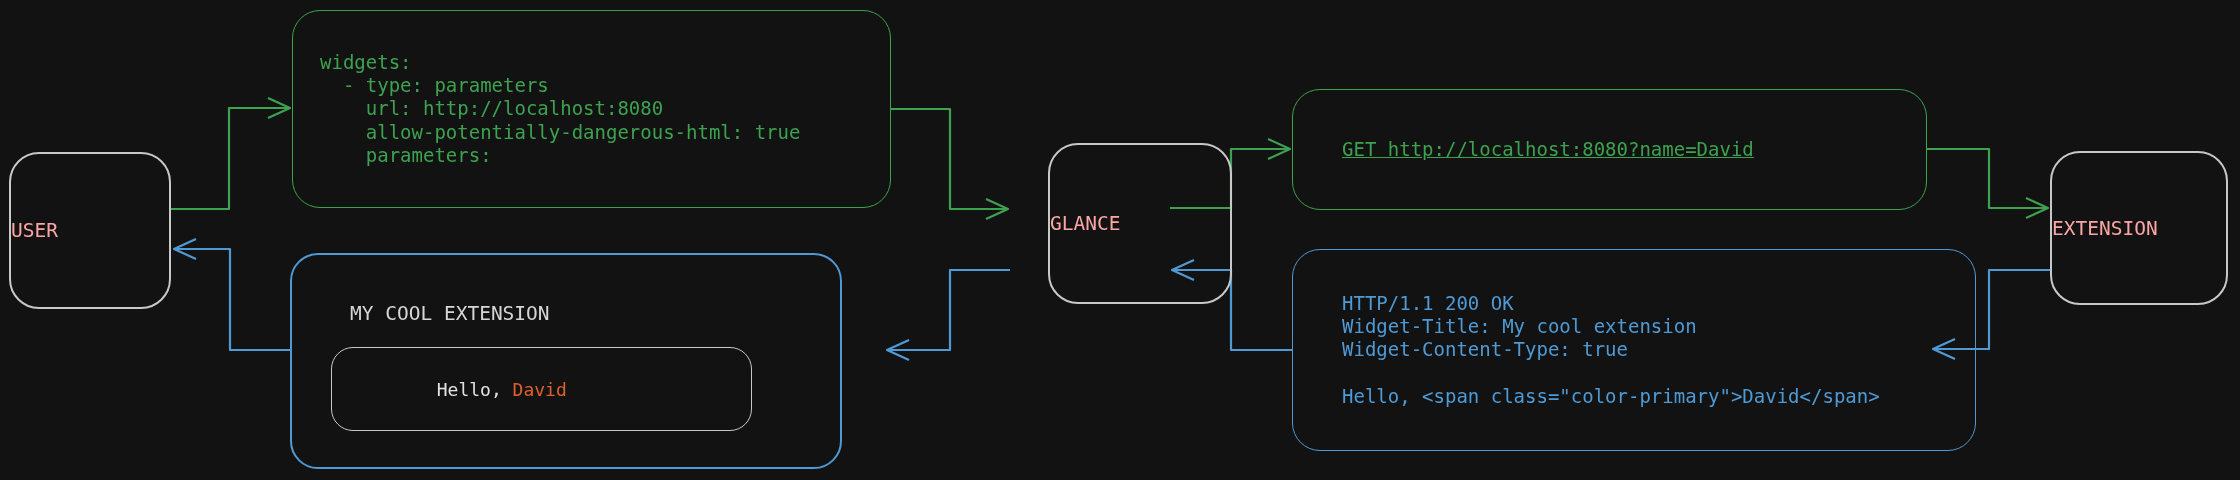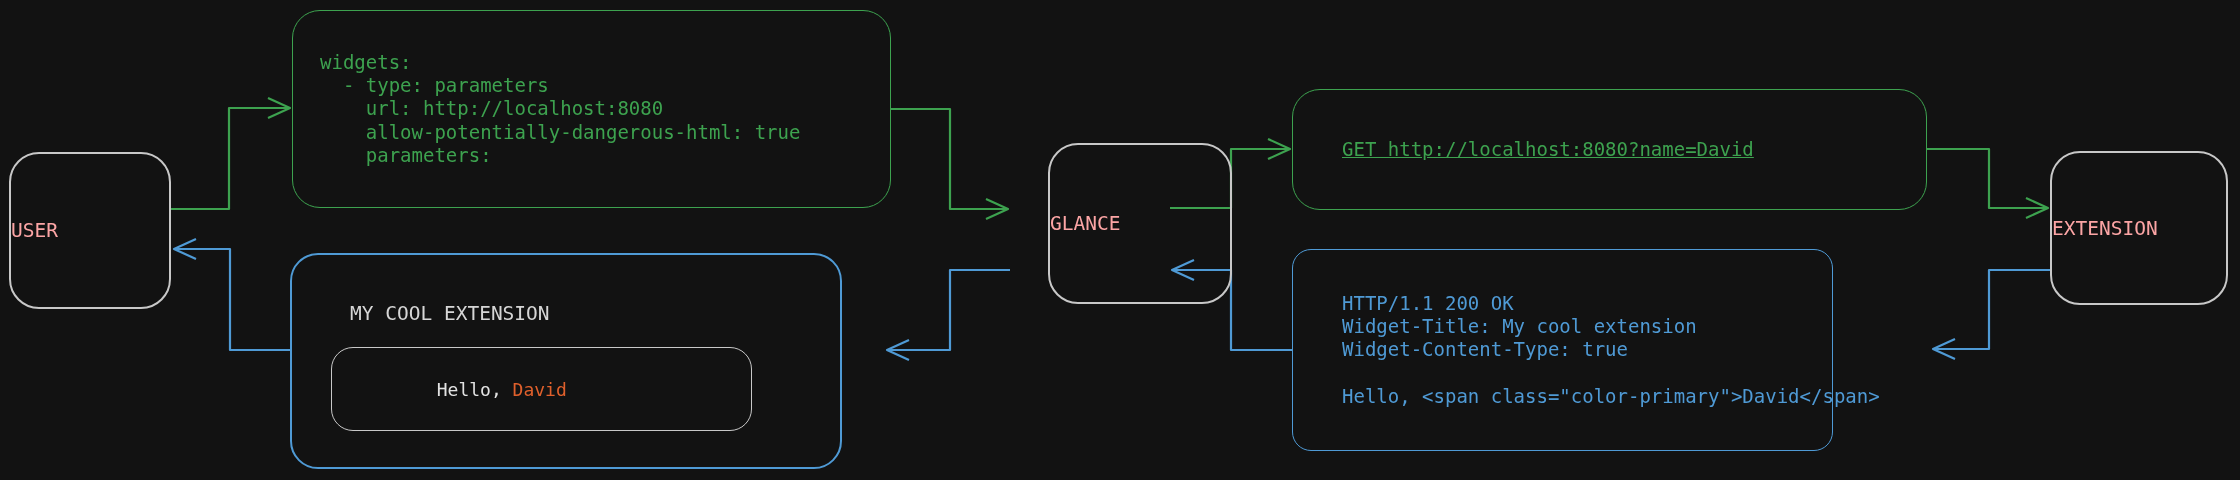--- a/index.html
+++ b/index.html
@@ -37,21 +37,21 @@
     border-radius: 28px;
     display: flex;
     flex-direction: column;
     justify-content: center;
   }
   .codebox.green { border: 1.6px solid #3da24f; color: #3da24f; }
   .codebox.blue  { border: 1.6px solid #4f9ad5; color: #4f9ad5; }
 
   .box-config { left: 292px;  top: 10px;  width: 599px; height: 198px; padding-left: 27px; }
   .box-get    { left: 1292px; top: 89px;  width: 635px; height: 121px; padding-left: 49px; text-decoration: underline; }
-  .box-resp   { left: 1292px; top: 249px; width: 541px; height: 202px; padding-left: 49px; border-radius: 19px; }
+  .box-resp   { left: 1292px; top: 249px; width: 684px; height: 202px; padding-left: 49px; }
 
   .code-line { white-space: pre; font-size: 19px; line-height: 23.4px; height: 23.4px; }
 
   .box-result {
     position: absolute;
     box-sizing: border-box;
     left: 290px; top: 253px; width: 552px; height: 216px;
     border: 2px solid #4f9ad5;
     border-radius: 28px;
   }

